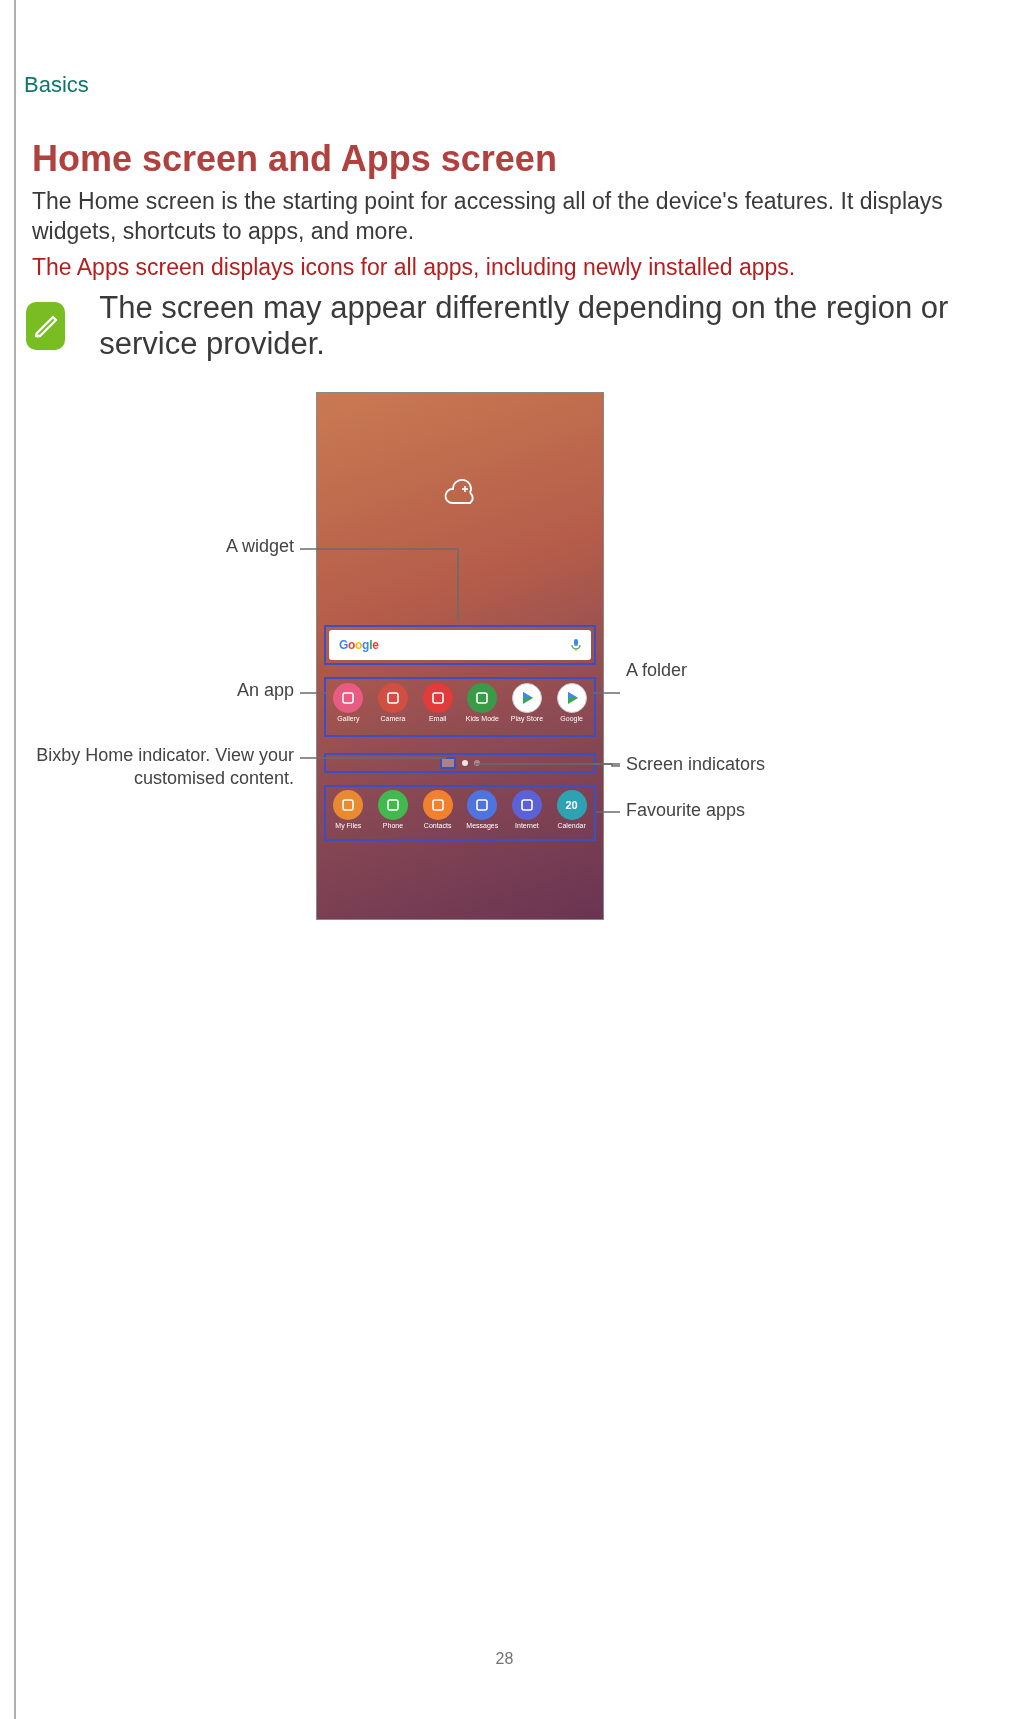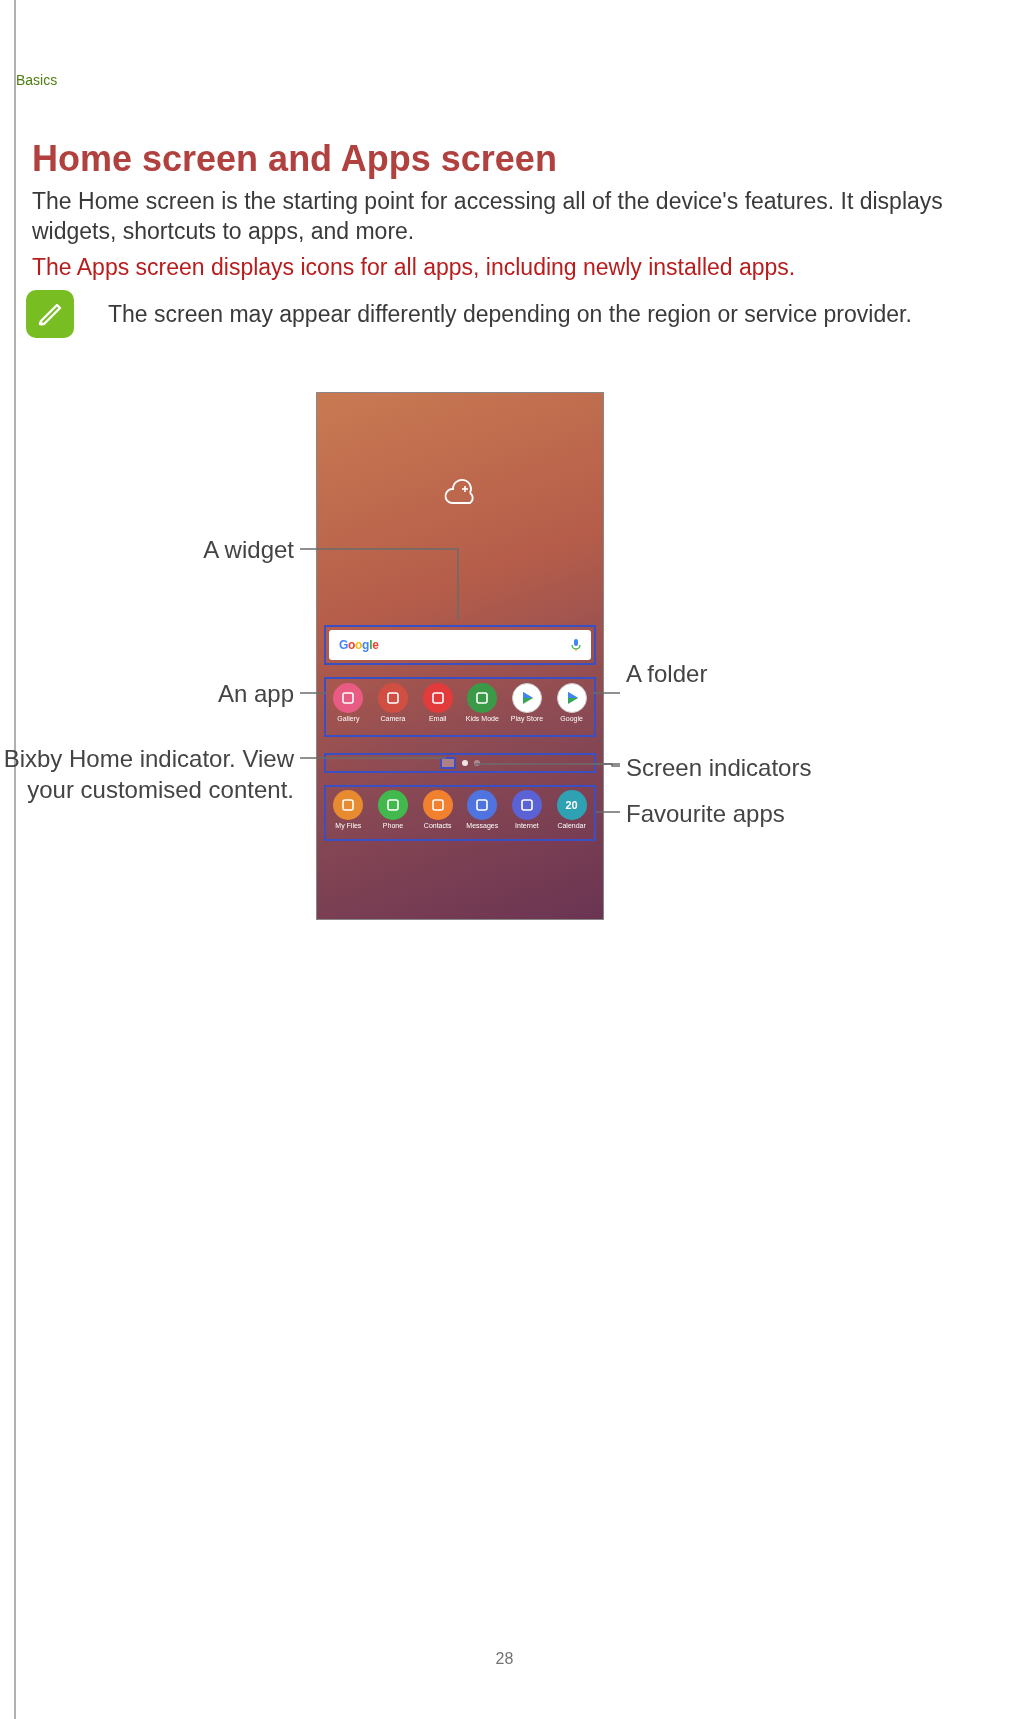--- a/index.html
+++ b/index.html
@@ -15,24 +15,24 @@
   .vrule {
     position: absolute;
     left: 14px;
     top: 0;
     width: 2px;
     height: 100%;
     background: #b0b0b0;
   }
   .header-section {
     position: absolute;
-    left: 16px;
+    left: 24px;
     top: 72px;
-    font-size: 14px;
-    color: #4d7c0f;
+    font-size: 22px;
+    color: #0f766e;
   }
   .h2 {
     position: absolute;
     left: 32px;
     top: 138px;
     font-size: 36px;
     font-weight: 600;
     color: #b1413f;
   }
   .para1 {
@@ -62,21 +62,21 @@
     align-items: center;
     gap: 34px;
   }
   .note-icon {
     width: 48px; height: 48px;
     border-radius: 10px;
     background: #78bd22;
     display: flex; align-items: center; justify-content: center;
   }
   .note-text {
-    font-size: 23px;
+    font-size: 31px;
     color: #3a3a3a;
   }
 
   
   .phone {
     position: absolute;
     left: 316px;
     top: 392px;
     width: 288px;
     height: 528px;
@@ -172,21 +172,21 @@
     border: 2px solid #3a4fc4;
     display: flex;
     justify-content: space-around;
     align-items: flex-start;
     padding-top: 3px;
   }
 
   
   .callout {
     position: absolute;
-    font-size: 24px;
+    font-size: 18px;
     color: #444;
   }
   .callout.left { text-align: right; }
   .cl-widget { left: 0; top: 536px; width: 294px; }
   .cl-app    { left: 0; top: 680px; width: 294px; }
   .cl-bixby  { left: 0; top: 744px; width: 294px; line-height: 1.28; }
   .cl-folder { left: 626px; top: 660px; }
   .cl-screen { left: 626px; top: 754px; }
   .cl-fav    { left: 626px; top: 800px; }
 

